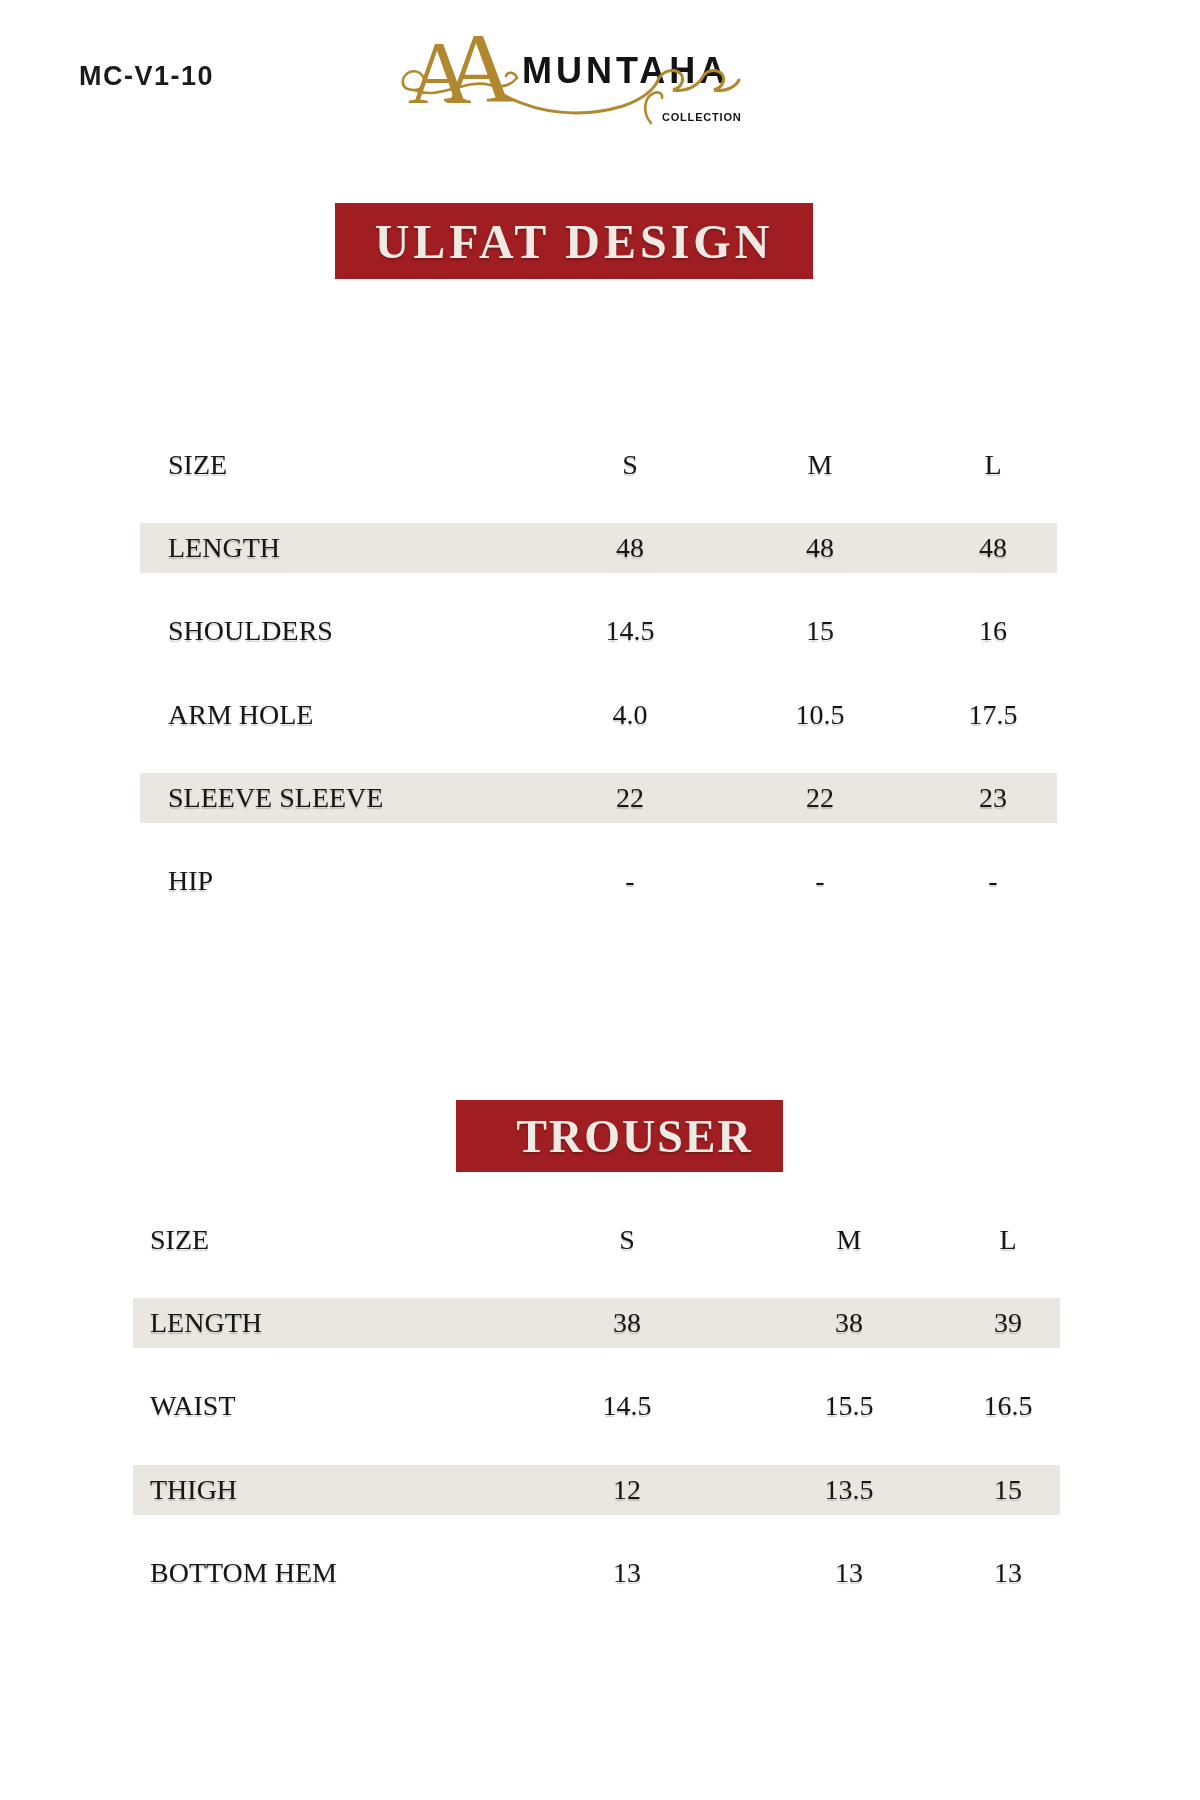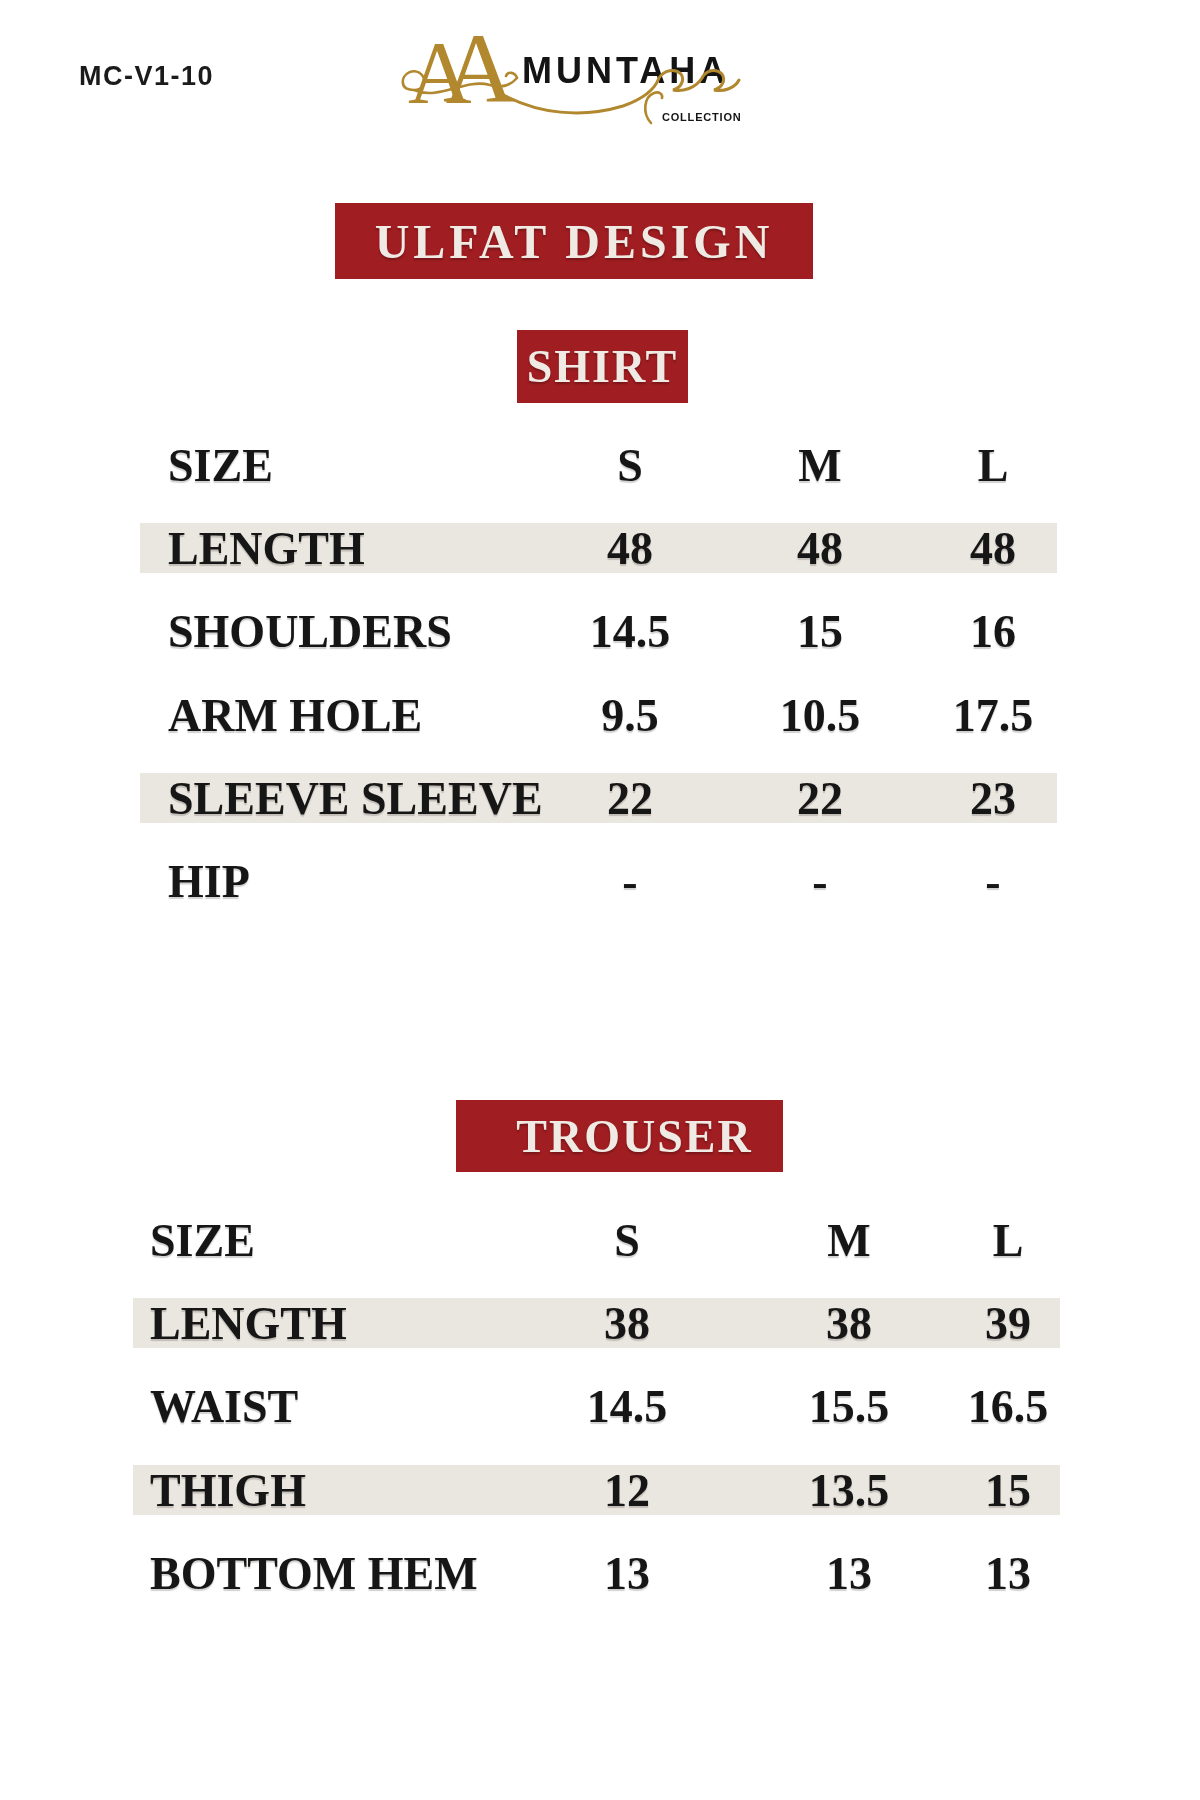--- a/index.html
+++ b/index.html
@@ -54,21 +54,21 @@
   .table-trouser{top:1198px;}
   .row{position:relative;height:83.3px;}
   .band{
     position:absolute;top:50%;transform:translateY(-50%);
     height:50px;background:var(--row-band);
   }
   .table-shirt .band{left:140px;right:143px;}
   .table-trouser .band{left:133px;right:140px;}
   .lbl,.v{
     position:absolute;top:50%;
-    font-size:46px;font-weight:700;
+    font-size:28px;font-weight:400;
     white-space:nowrap;
     text-shadow:0 2px 1px rgba(50,40,30,0.22);
   }
   .lbl{transform:translateY(-50%);}
   .v{transform:translate(-50%,-50%);}
   .table-shirt .lbl{left:168px;}
   .table-shirt .v1{left:630px;}
   .table-shirt .v2{left:820px;}
   .table-shirt .v3{left:993px;}
   .table-trouser .lbl{left:150px;}
@@ -87,21 +87,20 @@
     <path class="swirl" stroke-width="2.6" d="M5,56 C3,45 17,39 24,47 C29,53 25,62 16,62 C10,62 5,60 5,55 M16,62 C42,73 66,50 92,57 C102,60 112,58 119,50 C117,44 110,43 108,48"></path>
     <text class="mark" x="10" y="74" font-size="88">A</text>
     <text class="mark" x="45" y="74" font-size="100">A</text>
     <text class="brand" x="124" y="55">MUNTAHA</text>
     <path class="swirl" stroke-width="3" d="M100,64 C140,87 185,90 225,78 C245,71 257,61 261,50 C266,42 277,40 283,46 C287,52 283,60 275,62 C285,64 298,60 304,50 C308,42 318,40 324,46 C328,52 324,60 316,62 C326,64 337,60 341,52"></path>
     <path class="swirl" stroke-width="2.6" d="M253,95 C244,85 246,69 256,65 C261,63 265,66 264,70"></path>
     <text class="tag" x="264" y="93">COLLECTION</text>
   </svg>
 
   <div class="banner banner-title">ULFAT DESIGN</div>
-  <div class="banner banner-shirt">SHIRT</div>
   <div class="banner banner-trouser">TROUSER</div>
 
   <div class="table table-shirt">
     <div class="row">
       <span class="lbl">SIZE</span>
       <span class="v v1">S</span>
       <span class="v v2">M</span>
       <span class="v v3">L</span>
     </div>
     <div class="row">
@@ -112,21 +111,21 @@
       <span class="v v3">48</span>
     </div>
     <div class="row">
       <span class="lbl">SHOULDERS</span>
       <span class="v v1">14.5</span>
       <span class="v v2">15</span>
       <span class="v v3">16</span>
     </div>
     <div class="row">
       <span class="lbl">ARM HOLE</span>
-      <span class="v v1">9.5</span>
+      <span class="v v1">4.0</span>
       <span class="v v2">10.5</span>
       <span class="v v3">17.5</span>
     </div>
     <div class="row">
       <span class="band"></span>
       <span class="lbl">SLEEVE SLEEVE</span>
       <span class="v v1">22</span>
       <span class="v v2">22</span>
       <span class="v v3">23</span>
     </div>

